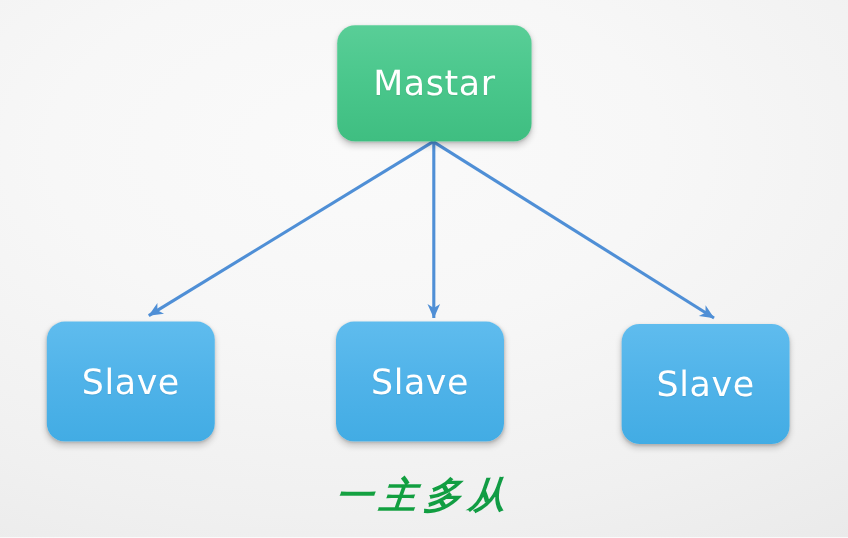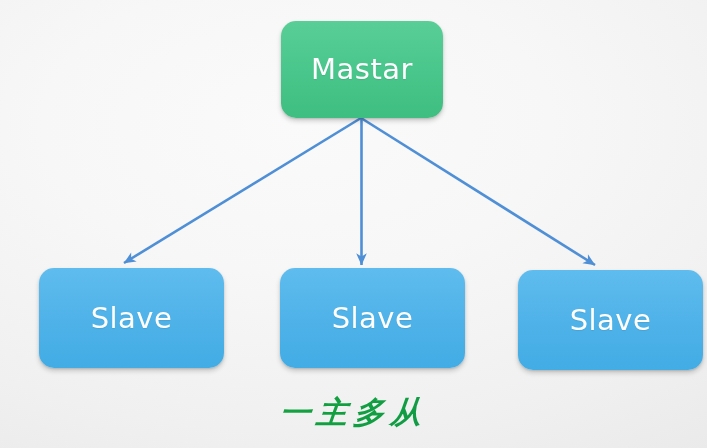--- a/index.html
+++ b/index.html
@@ -49,21 +49,21 @@
 
   .node-master {
     left: 281px;
     top: 21px;
     width: 162px;
     height: 97px;
     background: linear-gradient(180deg, #59ce97 0%, #4ac78c 48%, #3fbe81 100%);
   }
   .node-slave {
     top: 268px;
-    width: 185px;
+    width: 140px;
     height: 100px;
     background: linear-gradient(180deg, #5fbcee 0%, #50b3e9 48%, #42ace4 100%);
   }
   .slave-1 { left: 39px;  }
   .slave-2 { left: 280px; }
   .slave-3 { left: 518px; top: 270px; }
 
   
   #arrows {
     position: absolute;

